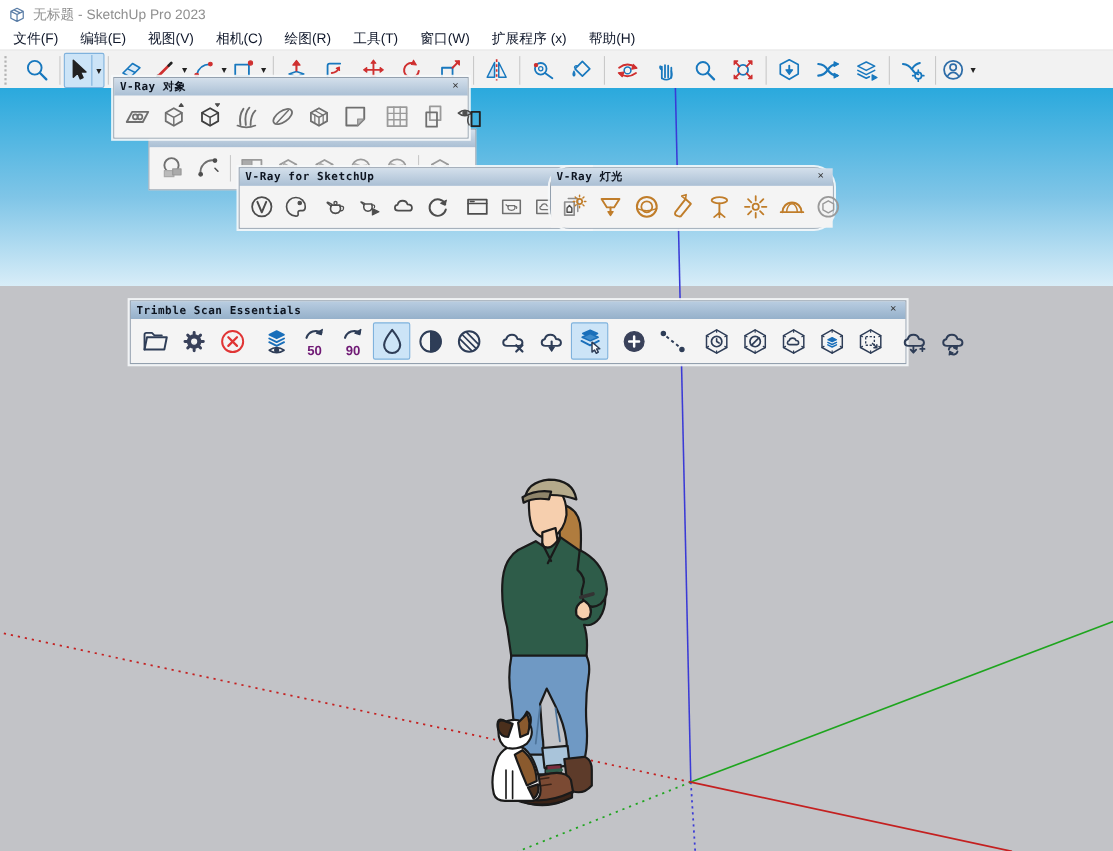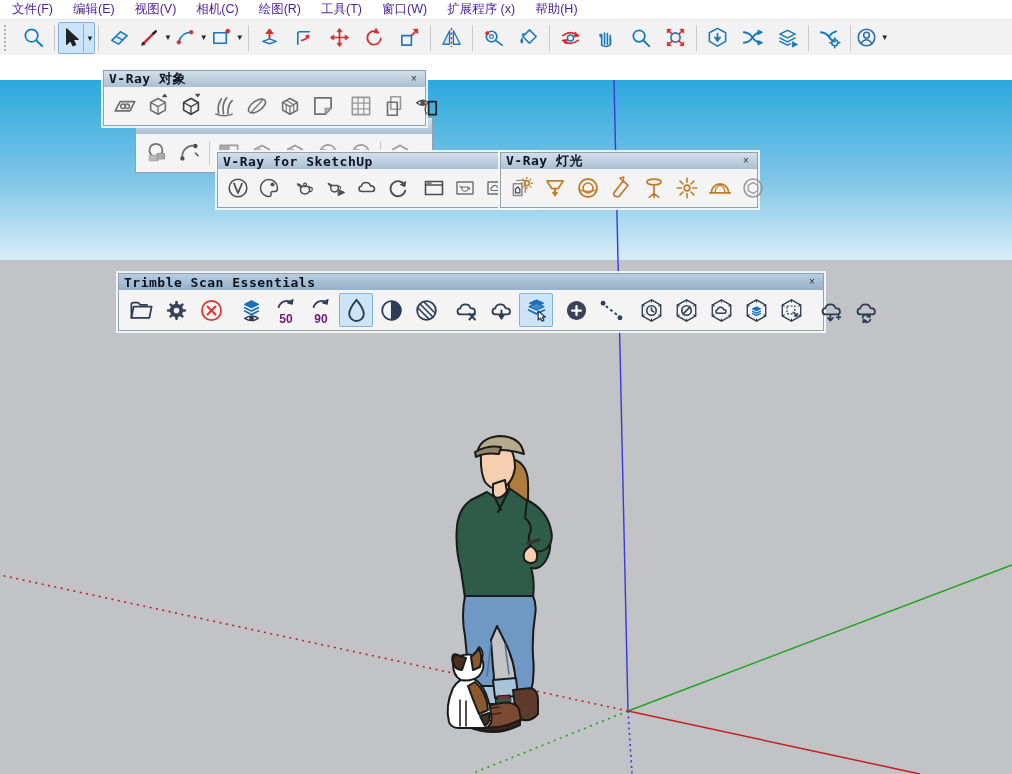--- a/index.html
+++ b/index.html
@@ -2,64 +2,72 @@
 <html><head>
 <meta charset="utf-8">
 <style>
   html,body{margin:0;padding:0;background:#555;}
   .app{position:relative;width:1012px;height:774px;overflow:hidden;background:#fff;
        font-family:"Liberation Sans",sans-serif;-webkit-user-select:none;user-select:none;}
   
   .titlebar{height:26px;display:flex;align-items:center;padding-left:8px;gap:7px;background:#fff;}
   .titlebar .wtitle{font-size:12.5px;color:#8f8f8f;}
   .menubar{height:19px;display:flex;align-items:center;background:#fff;padding-left:2px;}
-  .menu-item{font-size:12.5px;color:#4c1d95;padding:0 10px;height:19px;display:flex;align-items:center;cursor:default;}
+  .menu-item{font-size:12.5px;color:#0f172a;padding:0 10px;height:19px;display:flex;align-items:center;cursor:default;}
   .maintb{height:35px;background:#f2f2f2;border-top:1px solid #e8e8e8;display:flex;align-items:center;padding-left:2px;}
   .tb-grip{width:6px;height:26px;border-left:2px dotted #b3b3b3;margin:0 4px 0 2px;}
   .tb-sep{width:1px;height:26px;background:#c9c9c9;margin:0 3px;}
   .tb-btn{position:relative;height:30px;min-width:33px;display:flex;align-items:center;justify-content:center;
           border:1px solid transparent;border-radius:2px;}
   .tb-btn .ic{display:flex;}
   .maintb .tb-btn .ic svg{width:23px;height:23px;display:block;}
   .tb-btn.sel{background:#cce4f7;border-color:#7fb2dd;}
   .caret{font-size:8px;color:#222;margin-left:1px;padding-left:2px;line-height:30px;}
   .tb-btn.sel .caret{border-left:1px solid #7fb2dd;height:28px;}
   
   .viewport{position:absolute;left:0;top:80px;width:1012px;height:694px;z-index:1;}
   .sky{position:absolute;left:0;top:0;width:100%;height:180px;}
   .ground{position:absolute;left:0;top:180px;width:100%;height:514px;}
   .axes{position:absolute;left:0;top:0;width:1012px;height:694px;}
   .figure{position:absolute;left:435px;top:350px;width:135px;height:305px;}
   
   .float{position:absolute;background:#f4f4f4;border:1px solid #93a0ae;box-shadow:0 0 0 2px rgba(246,248,250,.9);}
   .float-title{height:16px;background:linear-gradient(#d3dfeb,#aabfd4);display:flex;align-items:center;padding:0 5px;}
-  .ft-text{font-family:"DejaVu Sans Mono",monospace;font-weight:bold;font-size:13px;color:#0d1420;letter-spacing:.5px;white-space:nowrap;}
+  .ft-text{font-family:"DejaVu Sans Mono",monospace;font-weight:bold;font-size:10px;color:#0d1420;letter-spacing:.5px;white-space:nowrap;}
   .float-close{margin-left:auto;font-size:10px;color:#333;width:12px;text-align:center;line-height:14px;}
   .float-body{display:flex;align-items:center;background:#f4f4f4;padding:3px 5px;gap:1px;}
   .float .tb-btn{height:30px;min-width:30px;}
   .float .tb-btn .ic svg{width:26px;height:26px;display:block;}
   .float .tb-sep{height:24px;margin:0 2px;}
   #tb-vrobj{left:103px;top:70px;width:321px;z-index:8;}
   #tb-hidden{left:135px;top:117px;width:296px;z-index:5;box-shadow:none;}
   #tb-vrsk{left:181px;top:152px;width:318px;z-index:6;margin-left:36px;}
   #tb-vrsk .tb-btn{min-width:28px;}
   #tb-vrsk .tb-btn .ic svg{width:24px;height:24px;}
-  #tb-vrlt{left:500px;top:152px;width:256px;z-index:7;}
+  #tb-vrlt{left:500px;top:152px;width:256px;z-index:7;border-radius:18px;}
   #tb-trmb{left:118px;top:273px;width:704px;z-index:6;}
   #tb-trmb .float-title{background:linear-gradient(#b9cde1,#95b0ca);}
   #tb-trmb .tb-btn{height:32px;min-width:32px;}
   #tb-trmb .tb-btn .ic svg{width:27px;height:27px;}
   .ic-label{position:absolute;left:0;right:0;bottom:0;text-align:center;font-weight:bold;
             font-size:12px;color:#701a75;font-family:"Liberation Sans",sans-serif;pointer-events:none;}
 </style>
 </head>
 <body>
 
 <div class="app">
 
+  <div class="titlebar">
+    <span style="display:flex">
+      <svg width="15" height="15" viewBox="0 0 24 24">
+          <path d="M12,2.5 L21,7 V17 L12,21.5 L3,17 V7 Z M3,7 L12,11.5 L21,7 M12,11.5 V21.5 M7.5,4.7 L16.5,9.2" fill="none" stroke="#5a7da6" stroke-width="1.8" stroke-linejoin="round"></path>
+        </svg>
+    </span>
+    <span class="wtitle">无标题 - SketchUp Pro 2023</span>
+  </div>
 
   <div class="menubar">
       <div class="menu-item">文件(F)</div>
       <div class="menu-item">编辑(E)</div>
       <div class="menu-item">视图(V)</div>
       <div class="menu-item">相机(C)</div>
       <div class="menu-item">绘图(R)</div>
       <div class="menu-item">工具(T)</div>
       <div class="menu-item">窗口(W)</div>
       <div class="menu-item">扩展程序 (x)</div>

